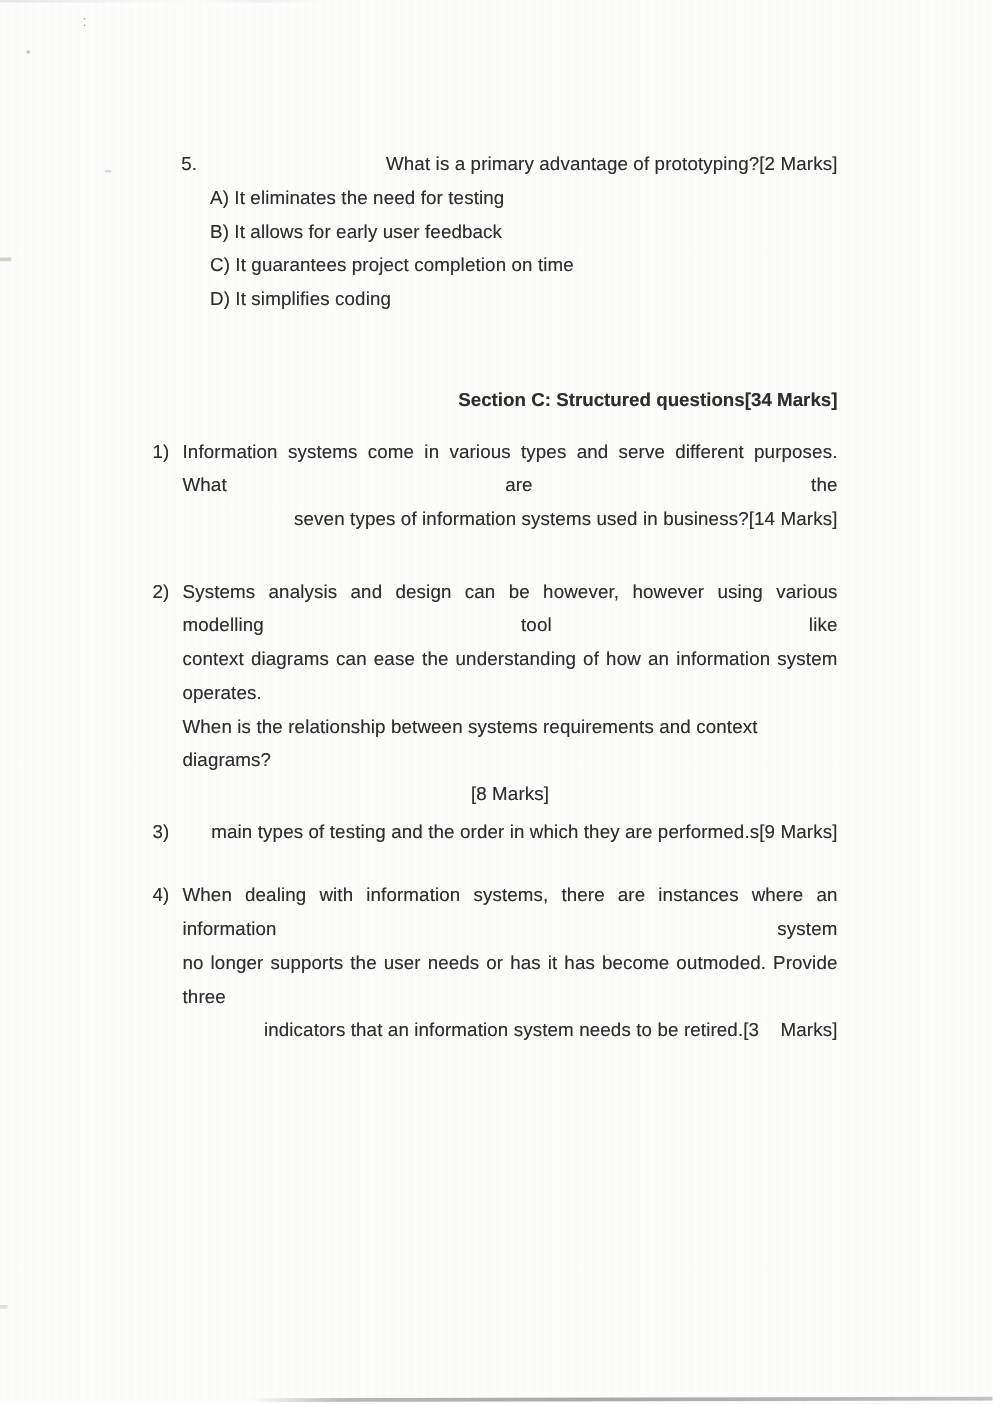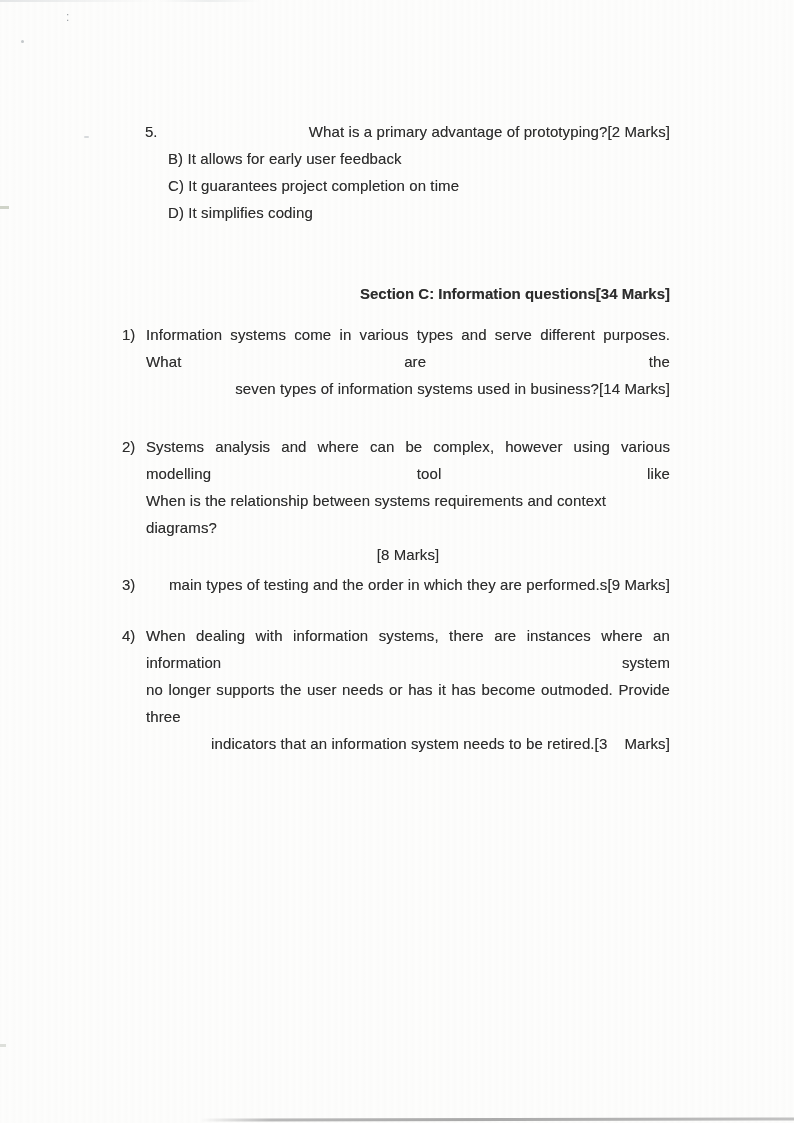--- a/index.html
+++ b/index.html
@@ -93,46 +93,48 @@
   <span class="artifact top-streak"></span>
   <span class="artifact bottom-edge-line"></span>
 
   <section class="mcq q-row">
     <span class="q-num">5.</span>
     <div class="q-content">
       <div class="line flex-line">
         <span>What is a primary advantage of prototyping?</span>
         <span class="marks">[2 Marks]</span>
       </div>
+      <div class="line">A) It eliminates the need for testing</div>
       <div class="line">B) It allows for early user feedback</div>
       <div class="line">C) It guarantees project completion on time</div>
       <div class="line">D) It simplifies coding</div>
     </div>
   </section>
 
   <div class="section-heading flex-line">
-    <span>Section C: Information questions</span>
+    <span>Section C: Structured questions</span>
     <span class="marks">[34 Marks]</span>
   </div>
 
   <div class="question q1 q-row">
     <span class="q-num">1)</span>
     <div class="q-content">
       <div class="line just">Information systems come in various types and serve different purposes. What are the</div>
       <div class="line flex-line">
         <span>seven types of information systems used in business?</span>
         <span class="marks">[14 Marks]</span>
       </div>
     </div>
   </div>
 
   <div class="question q2 q-row">
     <span class="q-num">2)</span>
     <div class="q-content">
-      <div class="line just">Systems analysis and where can be complex, however using various modelling tool like</div>
+      <div class="line just">Systems analysis and design can be however, however using various modelling tool like</div>
+      <div class="line just">context diagrams can ease the understanding of how an information system operates.</div>
       <div class="line">When is the relationship between systems requirements and context diagrams?</div>
       <div class="line marks-own-line">
         <span class="marks">[8 Marks]</span>
       </div>
     </div>
   </div>
 
   <div class="question q3 q-row">
     <span class="q-num">3)</span>
     <div class="q-content">

